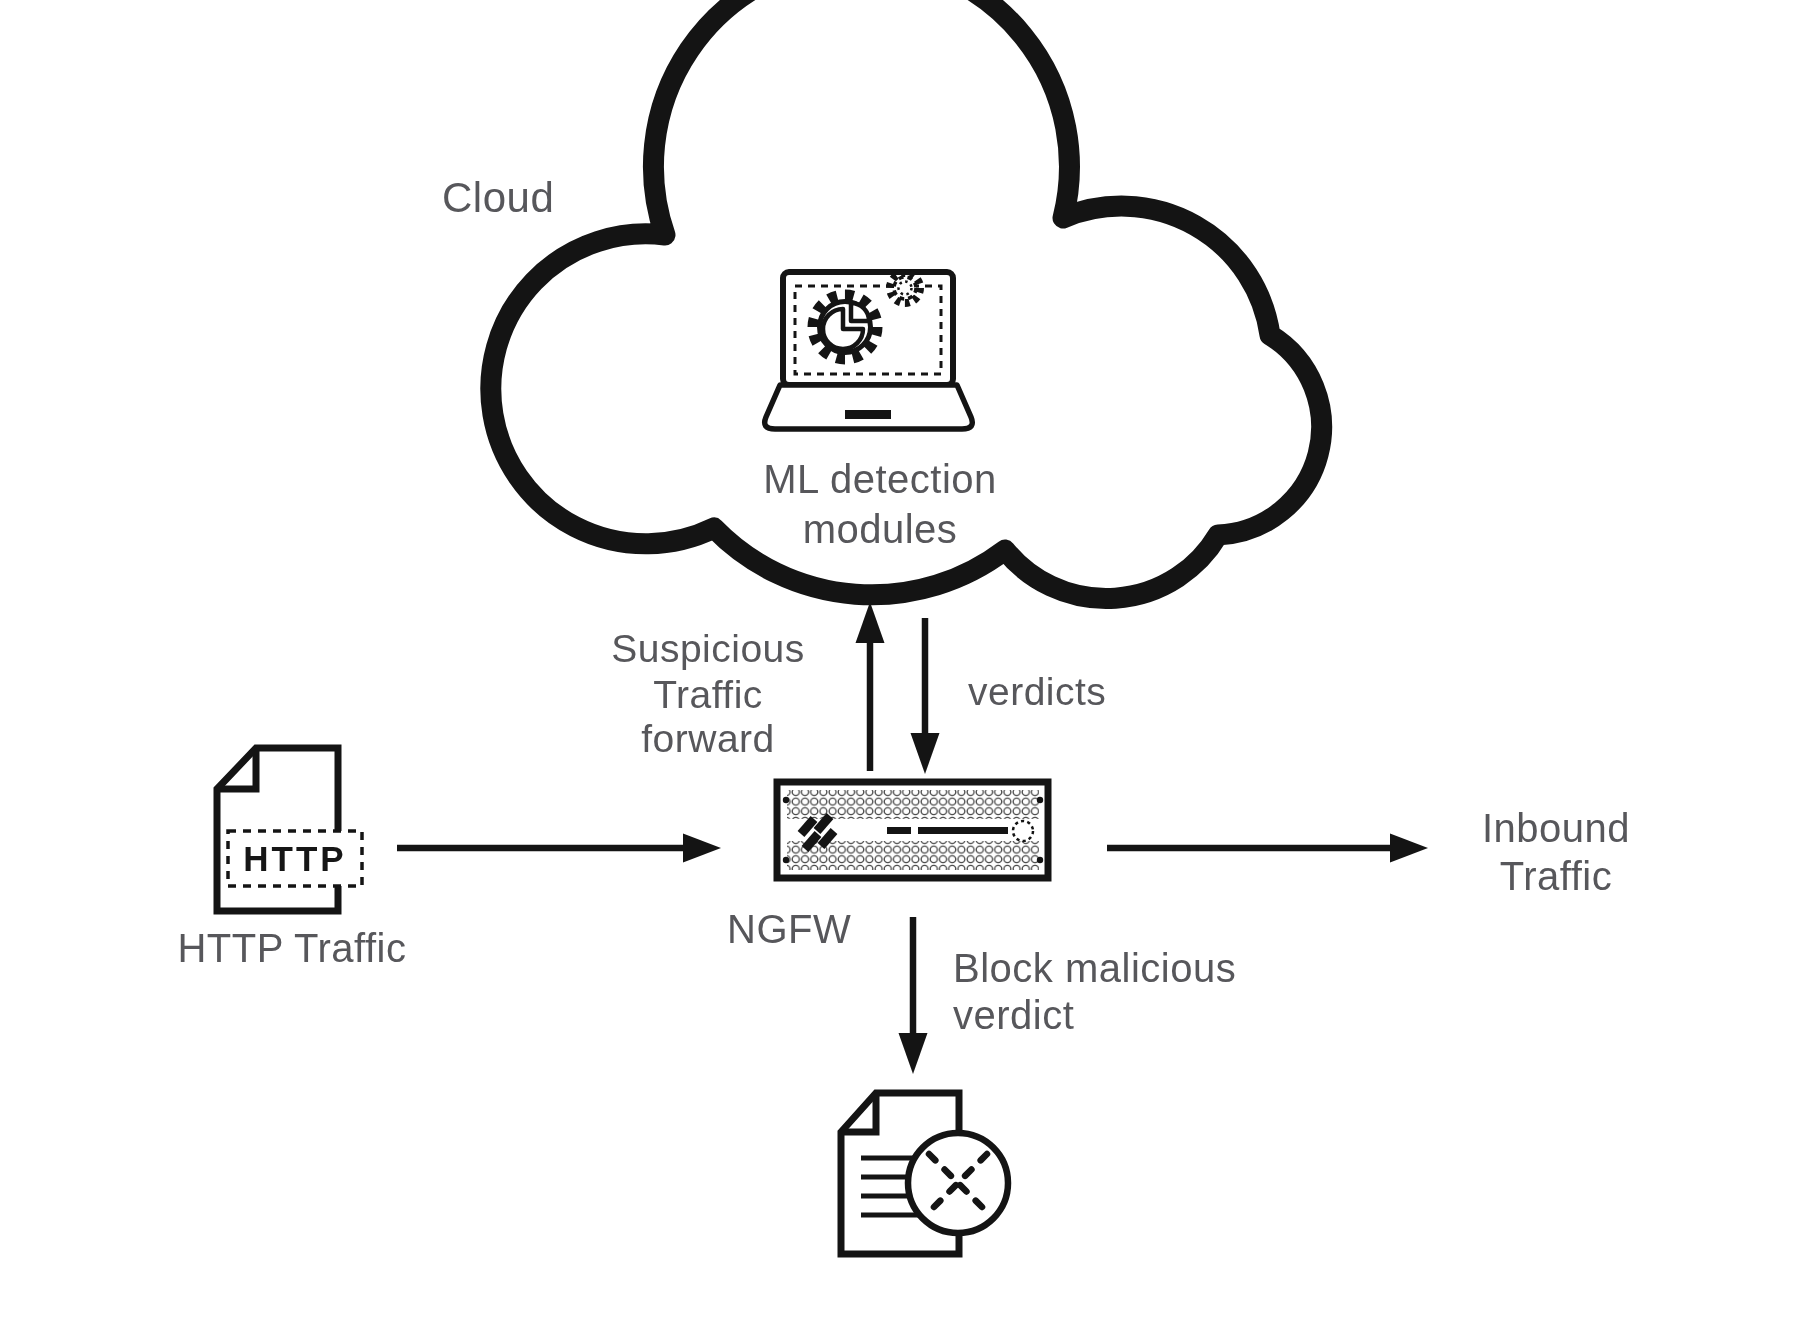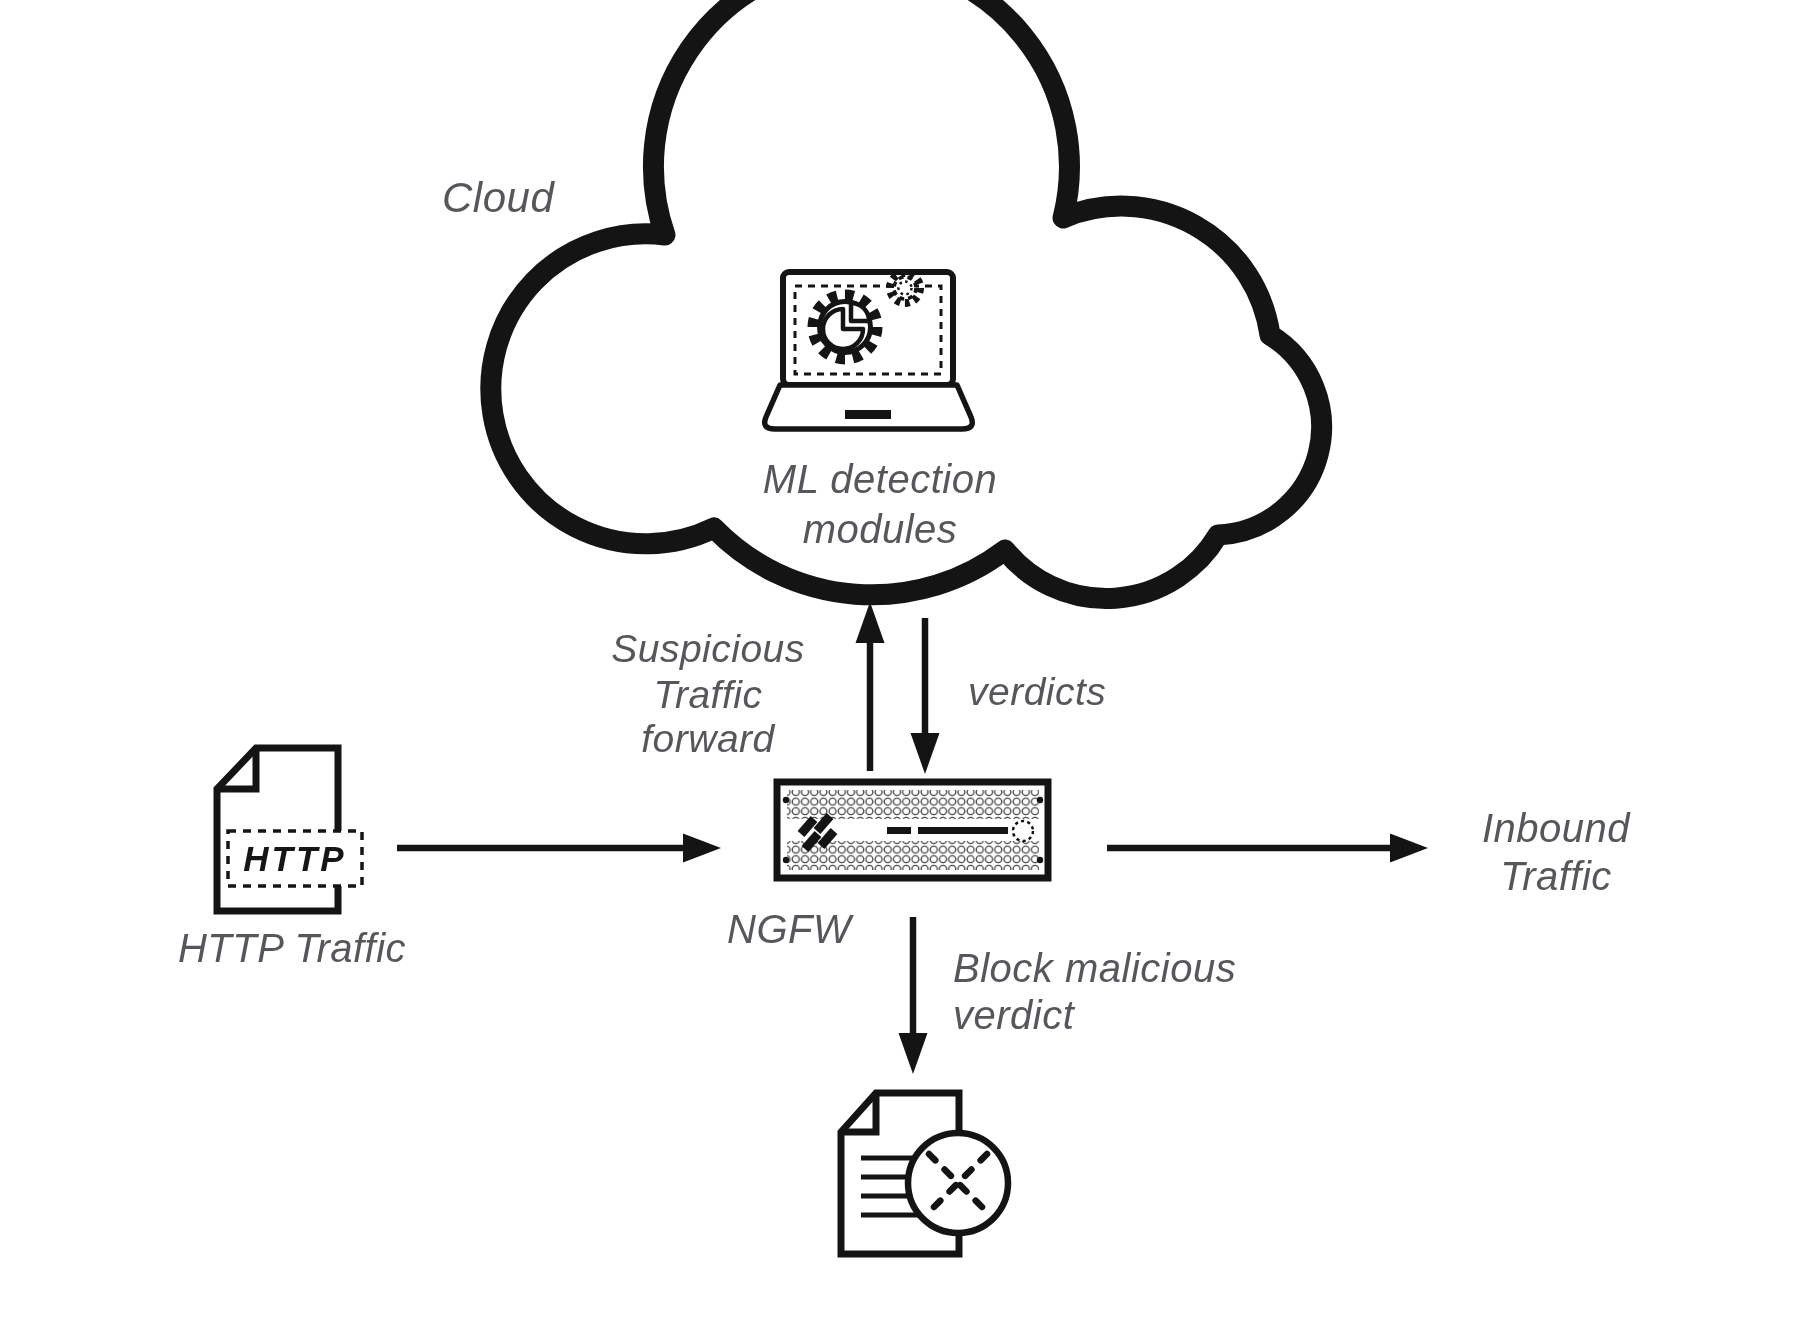--- a/index.html
+++ b/index.html
@@ -9,21 +9,20 @@
     width: 1800px;
     height: 1342px;
     overflow: hidden;
     font-family: "Liberation Sans", sans-serif;
   }
   #stage {
     position: relative;
     width: 1548px;
     height: 1342px;
     background: #ffffff;
-    font-style: italic;
   }
   svg { display: block; }
   text {
     font-family: "Liberation Sans", sans-serif;
     letter-spacing: 0.5px;
   }
   .doc-label {
     font-weight: bold;
     letter-spacing: 3px;
   }

